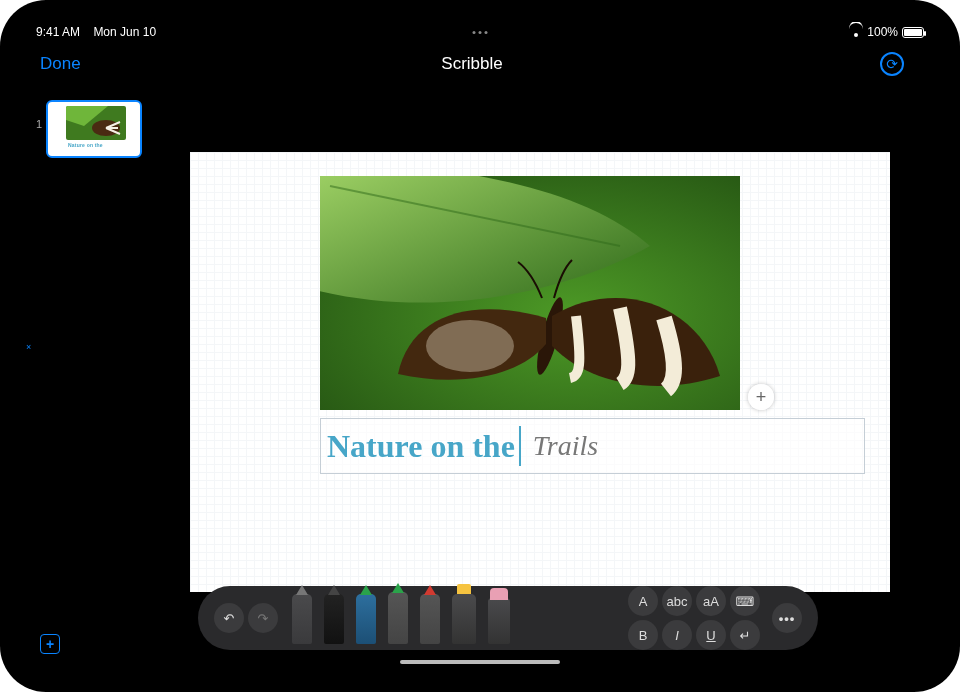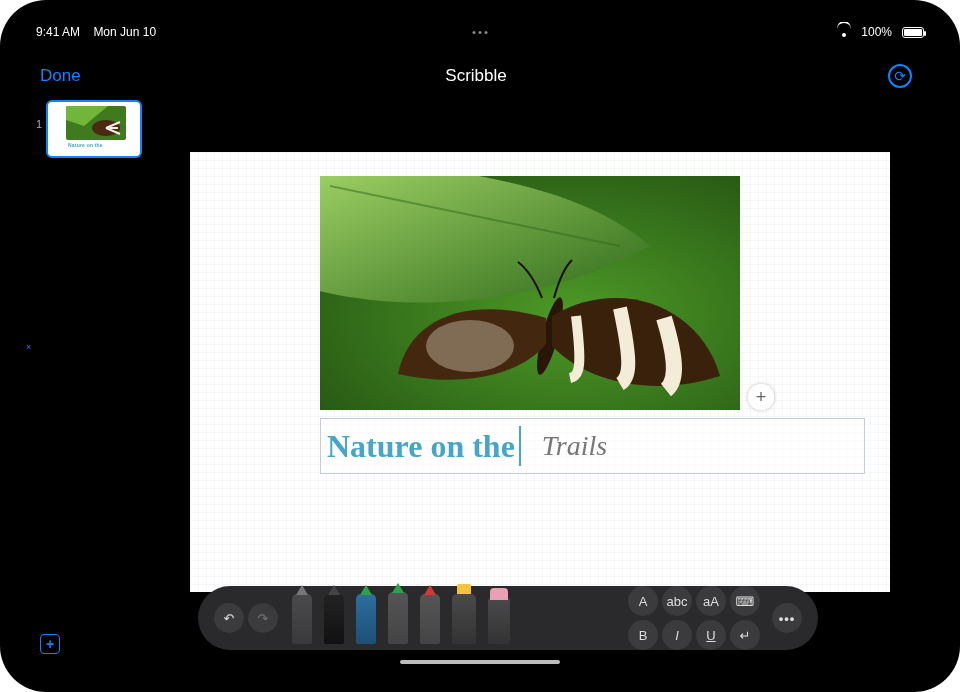--- a/index.html
+++ b/index.html
@@ -32,22 +32,22 @@
   .wifi::before {
     content:""; position:absolute; left:5px; bottom:0; width:4px; height:4px; background:#fff; border-radius:50%;
   }
   .wifi::after {
     content:""; position:absolute; left:0; bottom:0; width:14px; height:14px;
     border:2px solid #fff; border-bottom:none; border-left:none; border-right:none; border-radius:50% 50% 0 0;
   }
 
   
   .app-header {
-    position:absolute; left:0; right:8px; top:24px; height:36px;
-    display:flex; align-items:center; justify-content:space-between; padding:0 18px;margin-top:12px;
+    position:absolute; left:0; right:16px; top:24px; height:36px;
+    display:flex; align-items:center; justify-content:space-between; padding:0 18px;
   }
   .done { color:#0a84ff; font-size:17px; }
   .title { color:#fff; font-size:17px; font-weight:400; position:absolute; left:50%; transform:translateX(-50%); }
   .circle-btn {
     width:24px; height:24px; border:2px solid #0a84ff; border-radius:50%;
     display:flex; align-items:center; justify-content:center; color:#0a84ff; font-size:14px;
   }
 
   
   .rail {
@@ -89,21 +89,21 @@
     border:1px solid #c5ced6; background:rgba(255,255,255,.6);
     display:flex; align-items:center; padding:0 6px;
   }
   .typed {
     font-size:32px; font-weight:700; color:#47a6c8; font-family: "Comic Sans MS","Segoe Script","Marker Felt",cursive;
     white-space:pre;
   }
   .caret { width:2px; height:40px; background:#47a6c8; margin-left:4px; }
   .hand {
     font-family: "Bradley Hand","Segoe Script","Comic Sans MS",cursive;
-    font-size:28px; color:#777; margin-left:21px; font-style:italic;
+    font-size:28px; color:#777; margin-left:12px; font-style:italic;
   }
 
   
   .toolbar {
     position:absolute; left:176px; right:120px; bottom:20px; height:64px;
     background:#2a2a2c; border-radius:44px; display:flex; align-items:center;
     padding:0 16px; gap:4px;
   }
   .tbtn {
     width:30px; height:30px; border-radius:50%; display:flex; align-items:center; justify-content:center;
@@ -157,21 +157,21 @@
       <div>
         <span>9:41 AM</span>
         &nbsp;&nbsp;
         <span>Mon Jun 10</span>
       </div>
       <div class="grab">
           <span></span>
           <span></span>
           <span></span>
         </div>
-      <div style="display:flex;align-items:center;gap:10px;">
+      <div style="display:flex;align-items:center;gap:4px;">
         <span class="wifi"></span>
         <span>100%</span>
         <span class="battery">
             <span class="shell">
               <span class="fill"></span>
             </span>
           </span>
       </div>
     </div>
 

